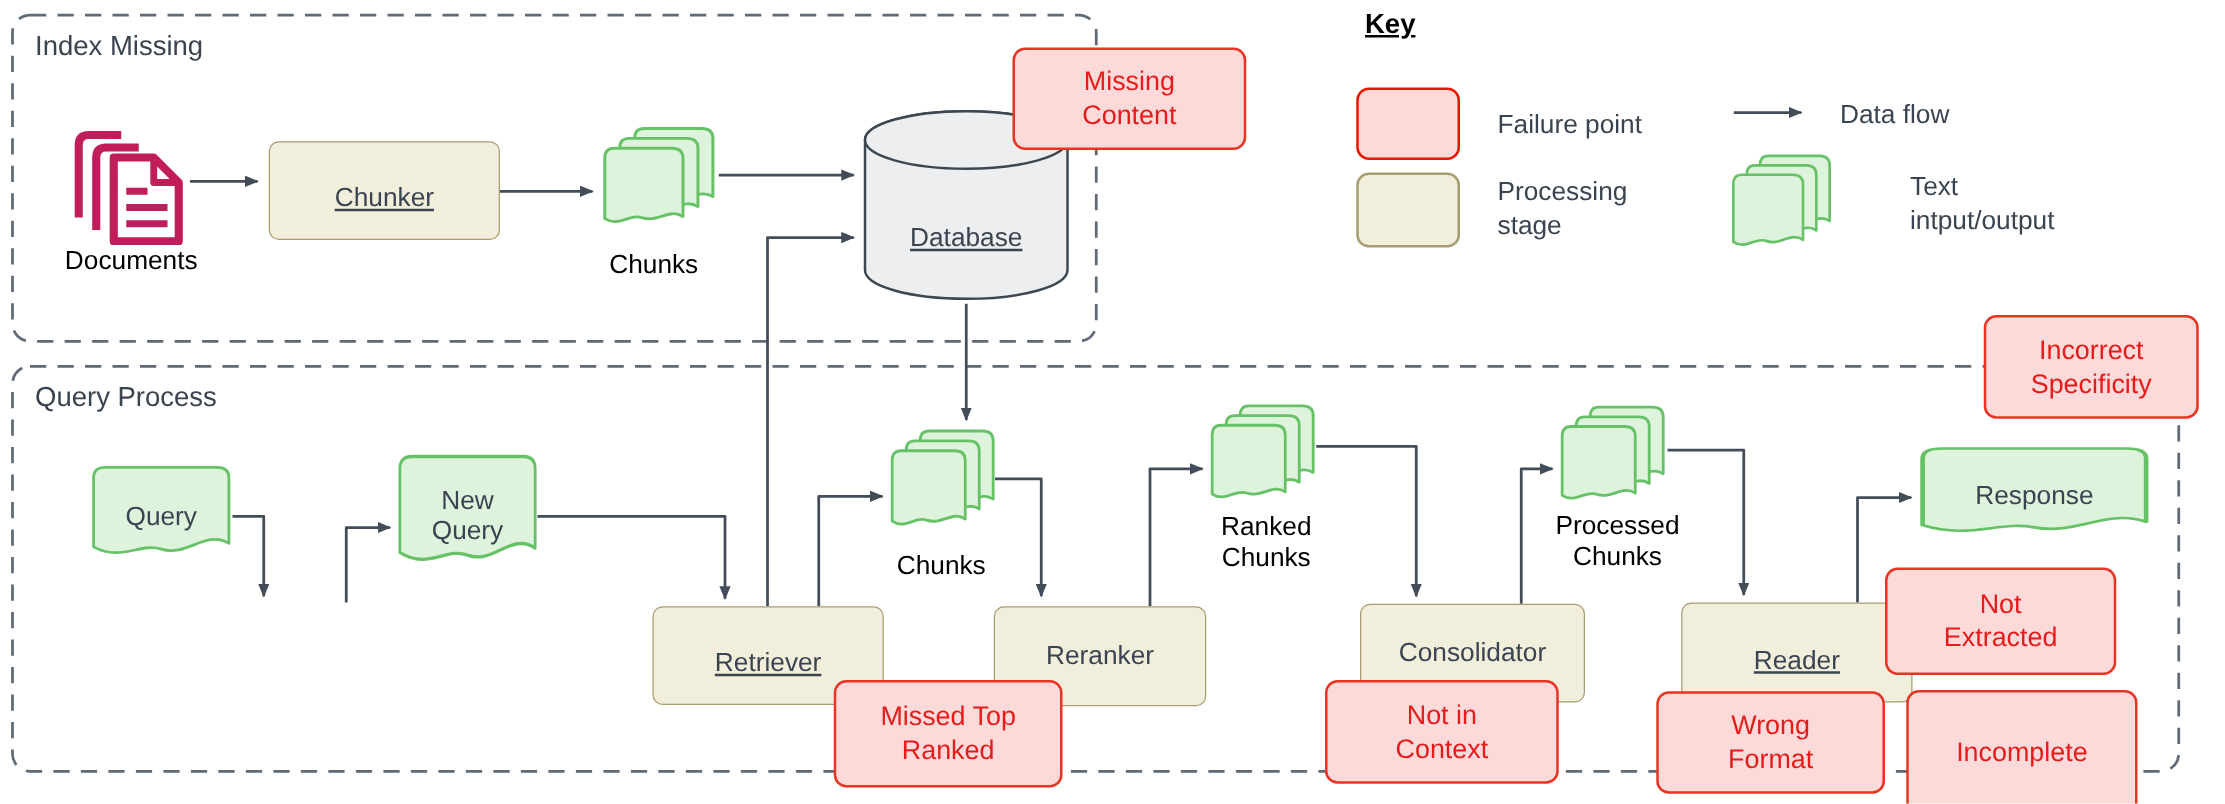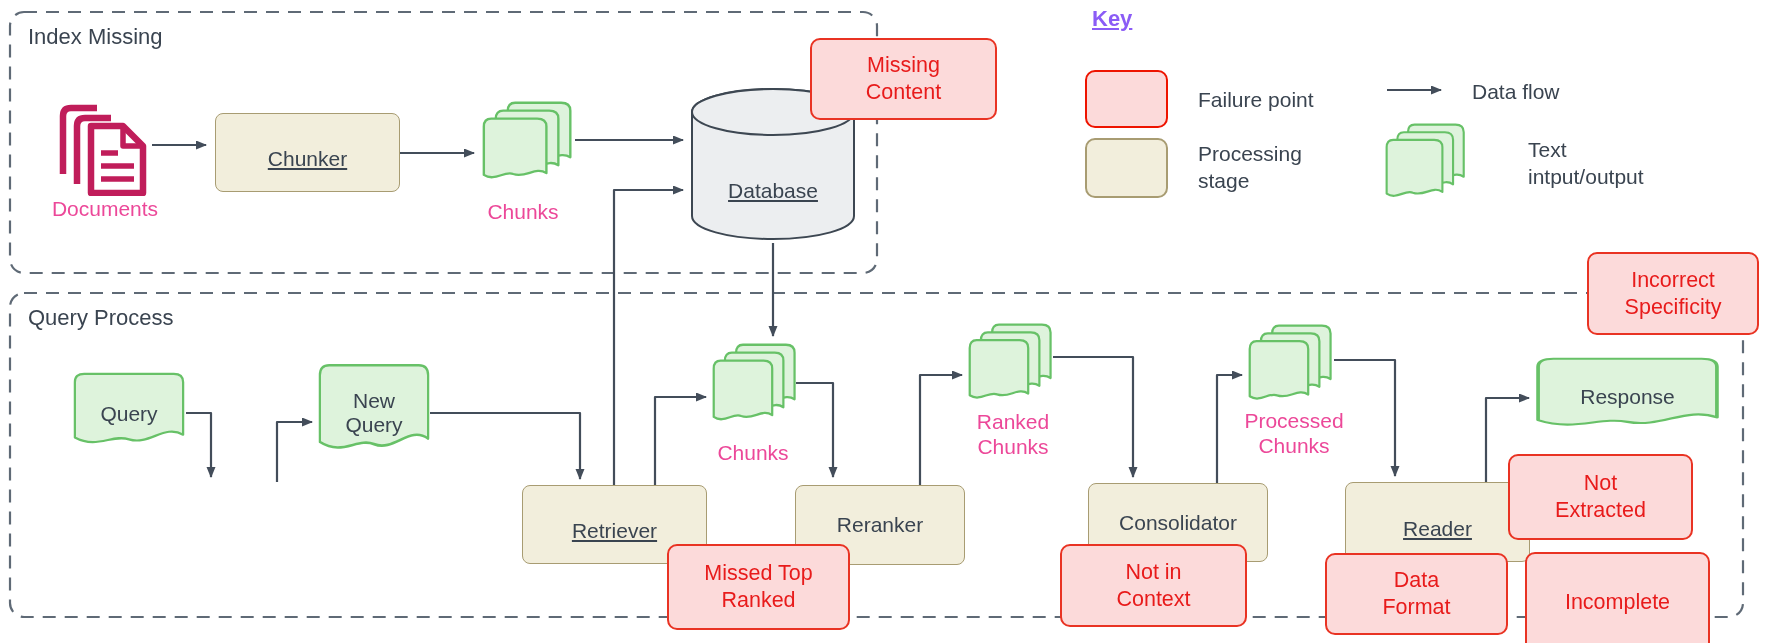--- a/index.html
+++ b/index.html
@@ -17,29 +17,29 @@
   .stage{
     background:#f2eedc;border:1.6px solid #a89c72;border-radius:8px;
     box-sizing:border-box;
   }
   .ul{text-decoration:underline;margin-top:13px;}
   .ml{white-space:pre-line;}
   .doc-label{position:absolute;left:0;top:0;width:100%;height:100%;display:flex;
     align-items:center;justify-content:center;text-align:center;}
   .icon-label{
     position:absolute;z-index:2;font-size:21px;line-height:1.2;text-align:center;
-    color:#ec4899;
+    color:#000000;
   }
   .failure{
     position:absolute;z-index:3;display:flex;align-items:center;justify-content:center;
     text-align:center;background:#fcdada;border:2px solid #e93323;border-radius:10px;
     color:#e81b1b;font-size:21.5px;line-height:1.25;box-sizing:border-box;
   }
   .key-title{position:absolute;z-index:2;font-size:22px;font-weight:bold;
-    text-decoration:underline;color:#8b5cf6;}
+    text-decoration:underline;color:#000000;}
   .swatch{position:absolute;z-index:2;box-sizing:border-box;border-radius:10px;}
   .swatch.red{background:#fcdada;border:2px solid #ee1400;}
   .swatch.tan{background:#f2eedc;border:2px solid #a89c72;}
   .key-label{position:absolute;z-index:2;font-size:21px;line-height:1.3;color:#3a4450;}
   .dbwrap{position:absolute;z-index:2;}
   .dbwrap .db-label{position:absolute;left:0;top:80px;width:100%;text-align:center;
     font-size:21px;color:#3a4450;}
 </style>
 </head>
 <body>
@@ -199,21 +199,21 @@
     </svg>
     <div class="doc-label" style="padding-bottom:14px;font-size:21px;">Response</div>
   </div>
 
   <div class="failure ml" style="left:810px;top:38px;width:187px;height:82px;">Missing
 Content</div>
   <div class="failure ml" style="left:667px;top:544px;width:183px;height:86px;">Missed Top
 Ranked</div>
   <div class="failure ml" style="left:1060px;top:544px;width:187px;height:83px;">Not in
 Context</div>
-  <div class="failure ml" style="left:1325px;top:553px;width:183px;height:82px;">Data
+  <div class="failure ml" style="left:1325px;top:553px;width:183px;height:82px;">Wrong
 Format</div>
   <div class="failure" style="left:1525px;top:552px;width:185px;height:101px;">Incomplete</div>
   <div class="failure ml" style="left:1508px;top:454px;width:185px;height:86px;">Not
 Extracted</div>
   <div class="failure ml" style="left:1587px;top:252px;width:172px;height:83px;">Incorrect
 Specificity</div>
 
 </div>
 
 </body></html>

